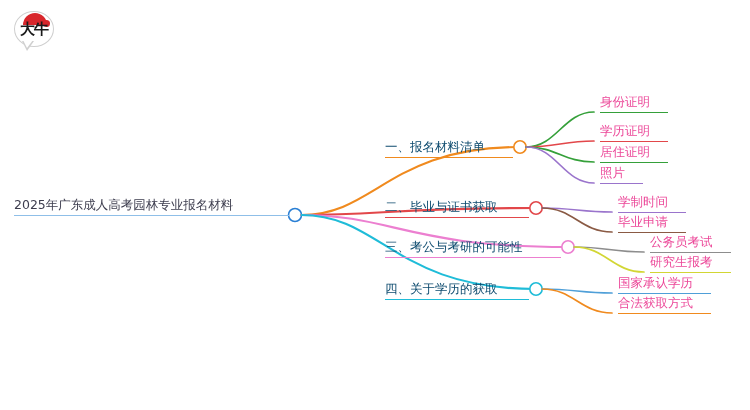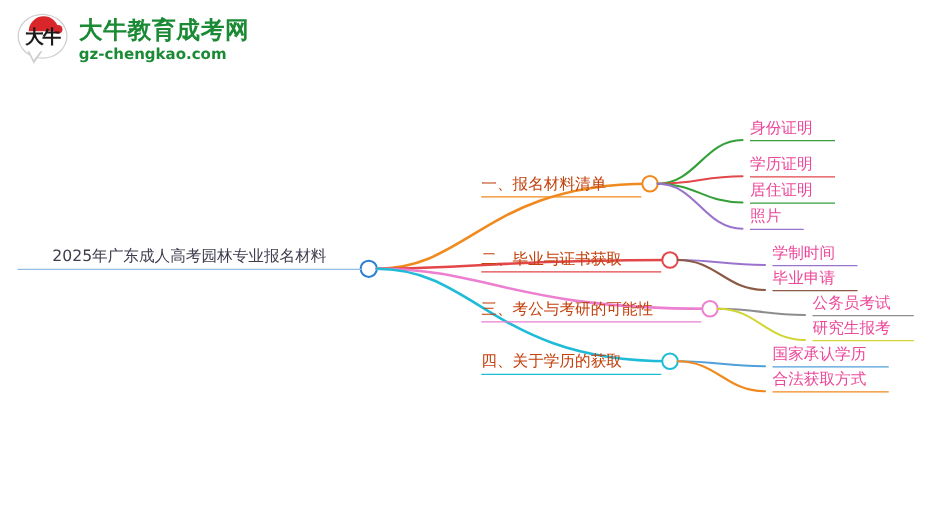--- a/index.html
+++ b/index.html
@@ -120,49 +120,44 @@
     line-height: 1;
     font-family: "DejaVu Sans", "Liberation Sans", sans-serif;
   }
   .mm-root-label {
     position: absolute;
     font-size: 12.5px;
     color: #3d3d4e;
     white-space: nowrap;
     line-height: 1;
     font-family: "DejaVu Sans", "Liberation Sans", sans-serif;
-    text-align: center;
   }
   .mm-branch-label {
     position: absolute;
     font-size: 12.5px;
-    color: #c2410c;
+    color: #0c4a6e;
     white-space: nowrap;
     line-height: 1;
     font-family: "DejaVu Sans", "Liberation Sans", sans-serif;
   }
 </style>
 </head>
 <body>
 
 <div id="app">
 
   <div class="header">
     <div class="logo-wrap">
       <div class="logo-mark">
         <div class="bubble"></div>
         <div class="tail"></div>
         <div class="tail-in"></div>
         <div class="cap"></div>
         <div class="cap-ball"></div>
         <div class="mark-text">大牛</div>
-      </div>
-      <div class="logo-text">
-        <div class="logo-cn">大牛教育成考网</div>
-        <div class="logo-en">gz-chengkao.com</div>
       </div>
     </div>
   </div>
 
   <div id="map">
     <svg id="mm-svg" width="750" height="410" viewBox="0 0 750 410">
         <circle cx="295" cy="215" r="6.5" fill="#ffffff" stroke="#2a7fd4" stroke-width="1.6"></circle>
         <path d="M301.5,215 C375.79,215 388.9,147 520,147" fill="none" stroke="#f08a1e" stroke-width="2.1" stroke-linecap="round"></path>
         <circle cx="520" cy="147" r="6.2" fill="#ffffff" stroke="#f08a1e" stroke-width="1.6"></circle>
         <path d="M526.2,147 C556.71,147 563.49,112 594,112" fill="none" stroke="#35a03a" stroke-width="1.7" stroke-linecap="round"></path>

